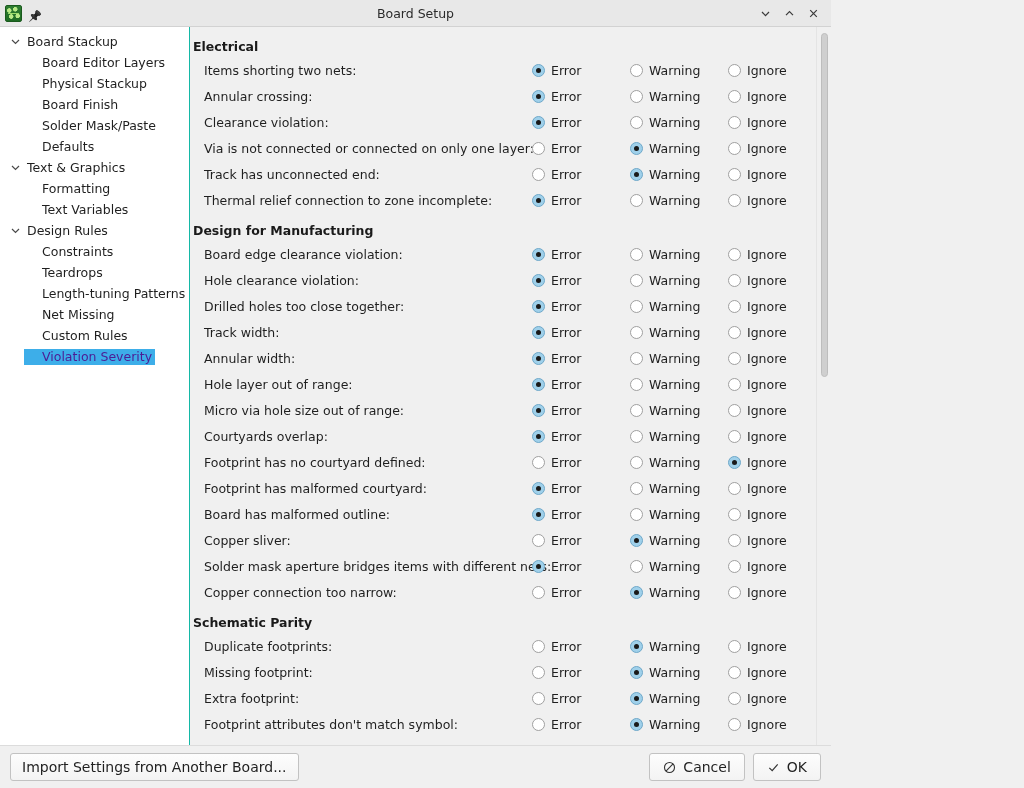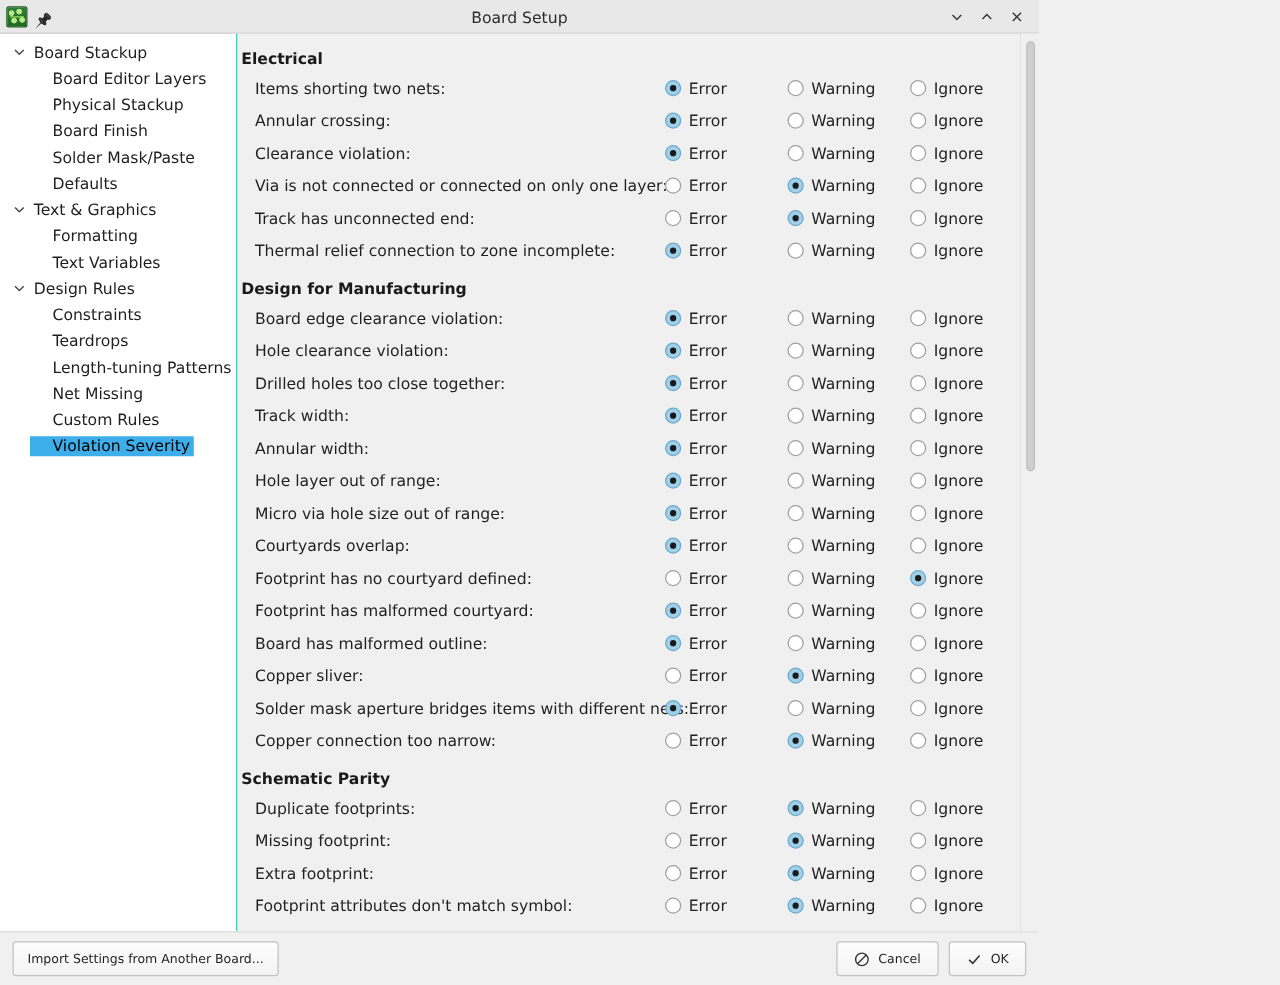--- a/index.html
+++ b/index.html
@@ -90,21 +90,21 @@
     width: 18px; min-width: 18px;
     display: flex; align-items: center; justify-content: center;
     color: #4a4a4a;
   }
   .tree-item .twisty svg { display: block; }
   .tree-item .tlabel { padding: 0 3px; line-height: 16px; }
   .tree-item.child { padding-left: 24px; }
   .tree-item.child .tlabel { padding-left: 18px; }
   .tree-item.selected .tlabel {
     background: #3daee9;
-    color: #000000;
+    color: #4c1d95;
   }
 
   
   .content-wrap { flex: 1; position: relative; min-width: 0; background: #f0f0f0; }
   .content {
     position: absolute; inset: 0;
     padding: 0 0 0 0;
     overflow: hidden;
   }
   .content-inner { padding: 8px 0 0 0; }
@@ -179,21 +179,21 @@
     display: flex; align-items: center;
     padding: 0 10px;
     gap: 8px;
   }
   .btn {
     background: linear-gradient(#fdfdfd, #f3f3f3);
     border: 1px solid #c2c2c2;
     border-radius: 3px;
     height: 28px;
     padding: 0 13px;
-    font-size: 10px;
+    font-size: 14px;
     color: #1f1f1f;
     display: inline-flex; align-items: center; gap: 7px;
     font-family: "DejaVu Sans", "Liberation Sans", sans-serif;
     white-space: nowrap;
   }
   .btn.wide { padding: 0 11px; }
   .spacer { flex: 1; }
   .btn-icon { display: inline-flex; align-items: center; color: #333; }
   .btn-icon svg { display: block; }
 </style>

